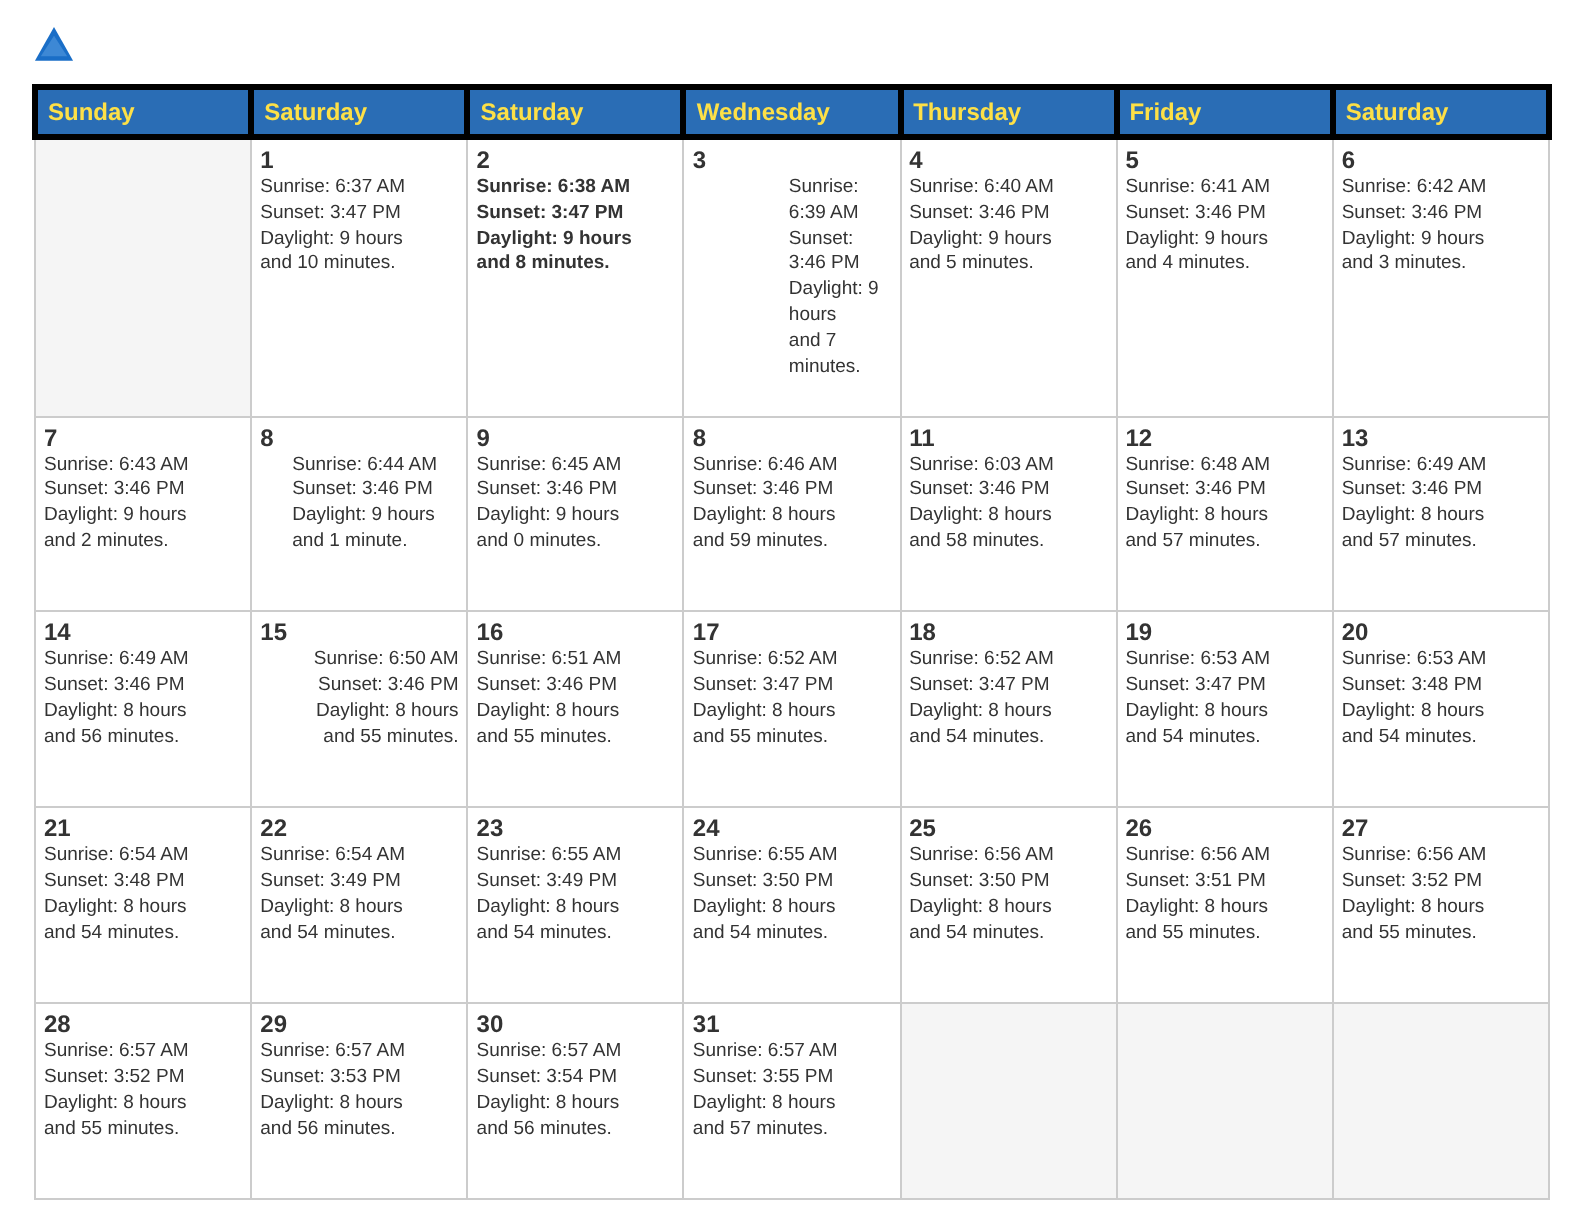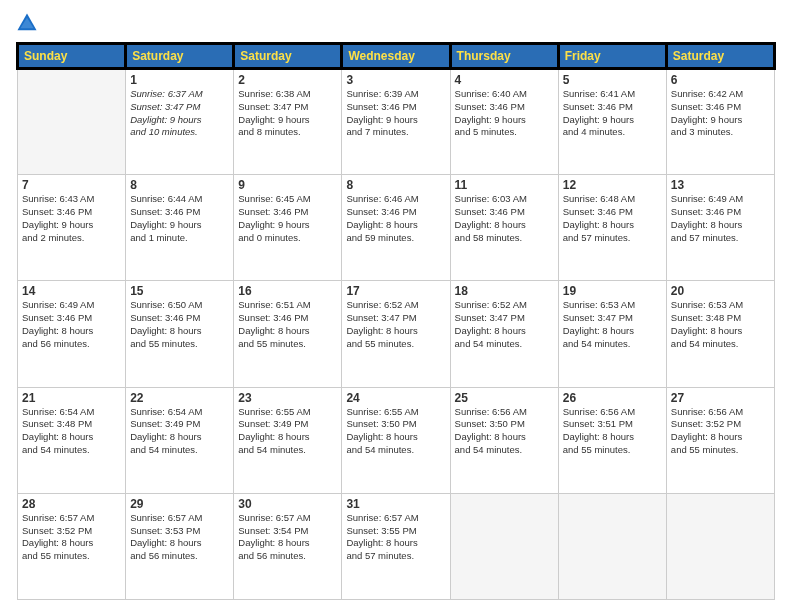--- a/index.html
+++ b/index.html
@@ -131,35 +131,35 @@
           <th>Thursday</th>
           <th>Friday</th>
           <th>Saturday</th>
         </tr>
     </thead>
     <tbody id="calendar-body">
     <tr>
           <td class="empty-cell"></td>
           <td>
             <span class="day-num">1</span>
-            <div class="day-info" style="white-space: pre-line; font-style: italic;">Sunrise: 6:37 AM
+            <div class="day-info" style="white-space: pre-line;">Sunrise: 6:37 AM
 Sunset: 3:47 PM
 Daylight: 9 hours
 and 10 minutes.</div>
           </td>
           <td>
             <span class="day-num">2</span>
-            <div class="day-info" style="white-space: pre-line;">Sunrise: 6:38 AM
+            <div class="day-info" style="white-space: pre-line; font-weight: bold;">Sunrise: 6:38 AM
 Sunset: 3:47 PM
 Daylight: 9 hours
 and 8 minutes.</div>
           </td>
           <td>
             <span class="day-num">3</span>
-            <div class="day-info" style="white-space: pre-line;">Sunrise: 6:39 AM
+            <div class="day-info" style="white-space: pre-line; margin-left: 48px;">Sunrise: 6:39 AM
 Sunset: 3:46 PM
 Daylight: 9 hours
 and 7 minutes.</div>
           </td>
           <td>
             <span class="day-num">4</span>
             <div class="day-info" style="white-space: pre-line;">Sunrise: 6:40 AM
 Sunset: 3:46 PM
 Daylight: 9 hours
 and 5 minutes.</div>
@@ -182,21 +182,21 @@
         <tr>
           <td>
             <span class="day-num">7</span>
             <div class="day-info" style="white-space: pre-line;">Sunrise: 6:43 AM
 Sunset: 3:46 PM
 Daylight: 9 hours
 and 2 minutes.</div>
           </td>
           <td>
             <span class="day-num">8</span>
-            <div class="day-info" style="white-space: pre-line;">Sunrise: 6:44 AM
+            <div class="day-info" style="white-space: pre-line; margin-left: 16px;">Sunrise: 6:44 AM
 Sunset: 3:46 PM
 Daylight: 9 hours
 and 1 minute.</div>
           </td>
           <td>
             <span class="day-num">9</span>
             <div class="day-info" style="white-space: pre-line;">Sunrise: 6:45 AM
 Sunset: 3:46 PM
 Daylight: 9 hours
 and 0 minutes.</div>
@@ -233,21 +233,21 @@
         <tr>
           <td>
             <span class="day-num">14</span>
             <div class="day-info" style="white-space: pre-line;">Sunrise: 6:49 AM
 Sunset: 3:46 PM
 Daylight: 8 hours
 and 56 minutes.</div>
           </td>
           <td>
             <span class="day-num">15</span>
-            <div class="day-info" style="white-space: pre-line;">Sunrise: 6:50 AM
+            <div class="day-info" style="white-space: pre-line; text-align: right;">Sunrise: 6:50 AM
 Sunset: 3:46 PM
 Daylight: 8 hours
 and 55 minutes.</div>
           </td>
           <td>
             <span class="day-num">16</span>
             <div class="day-info" style="white-space: pre-line;">Sunrise: 6:51 AM
 Sunset: 3:46 PM
 Daylight: 8 hours
 and 55 minutes.</div>

